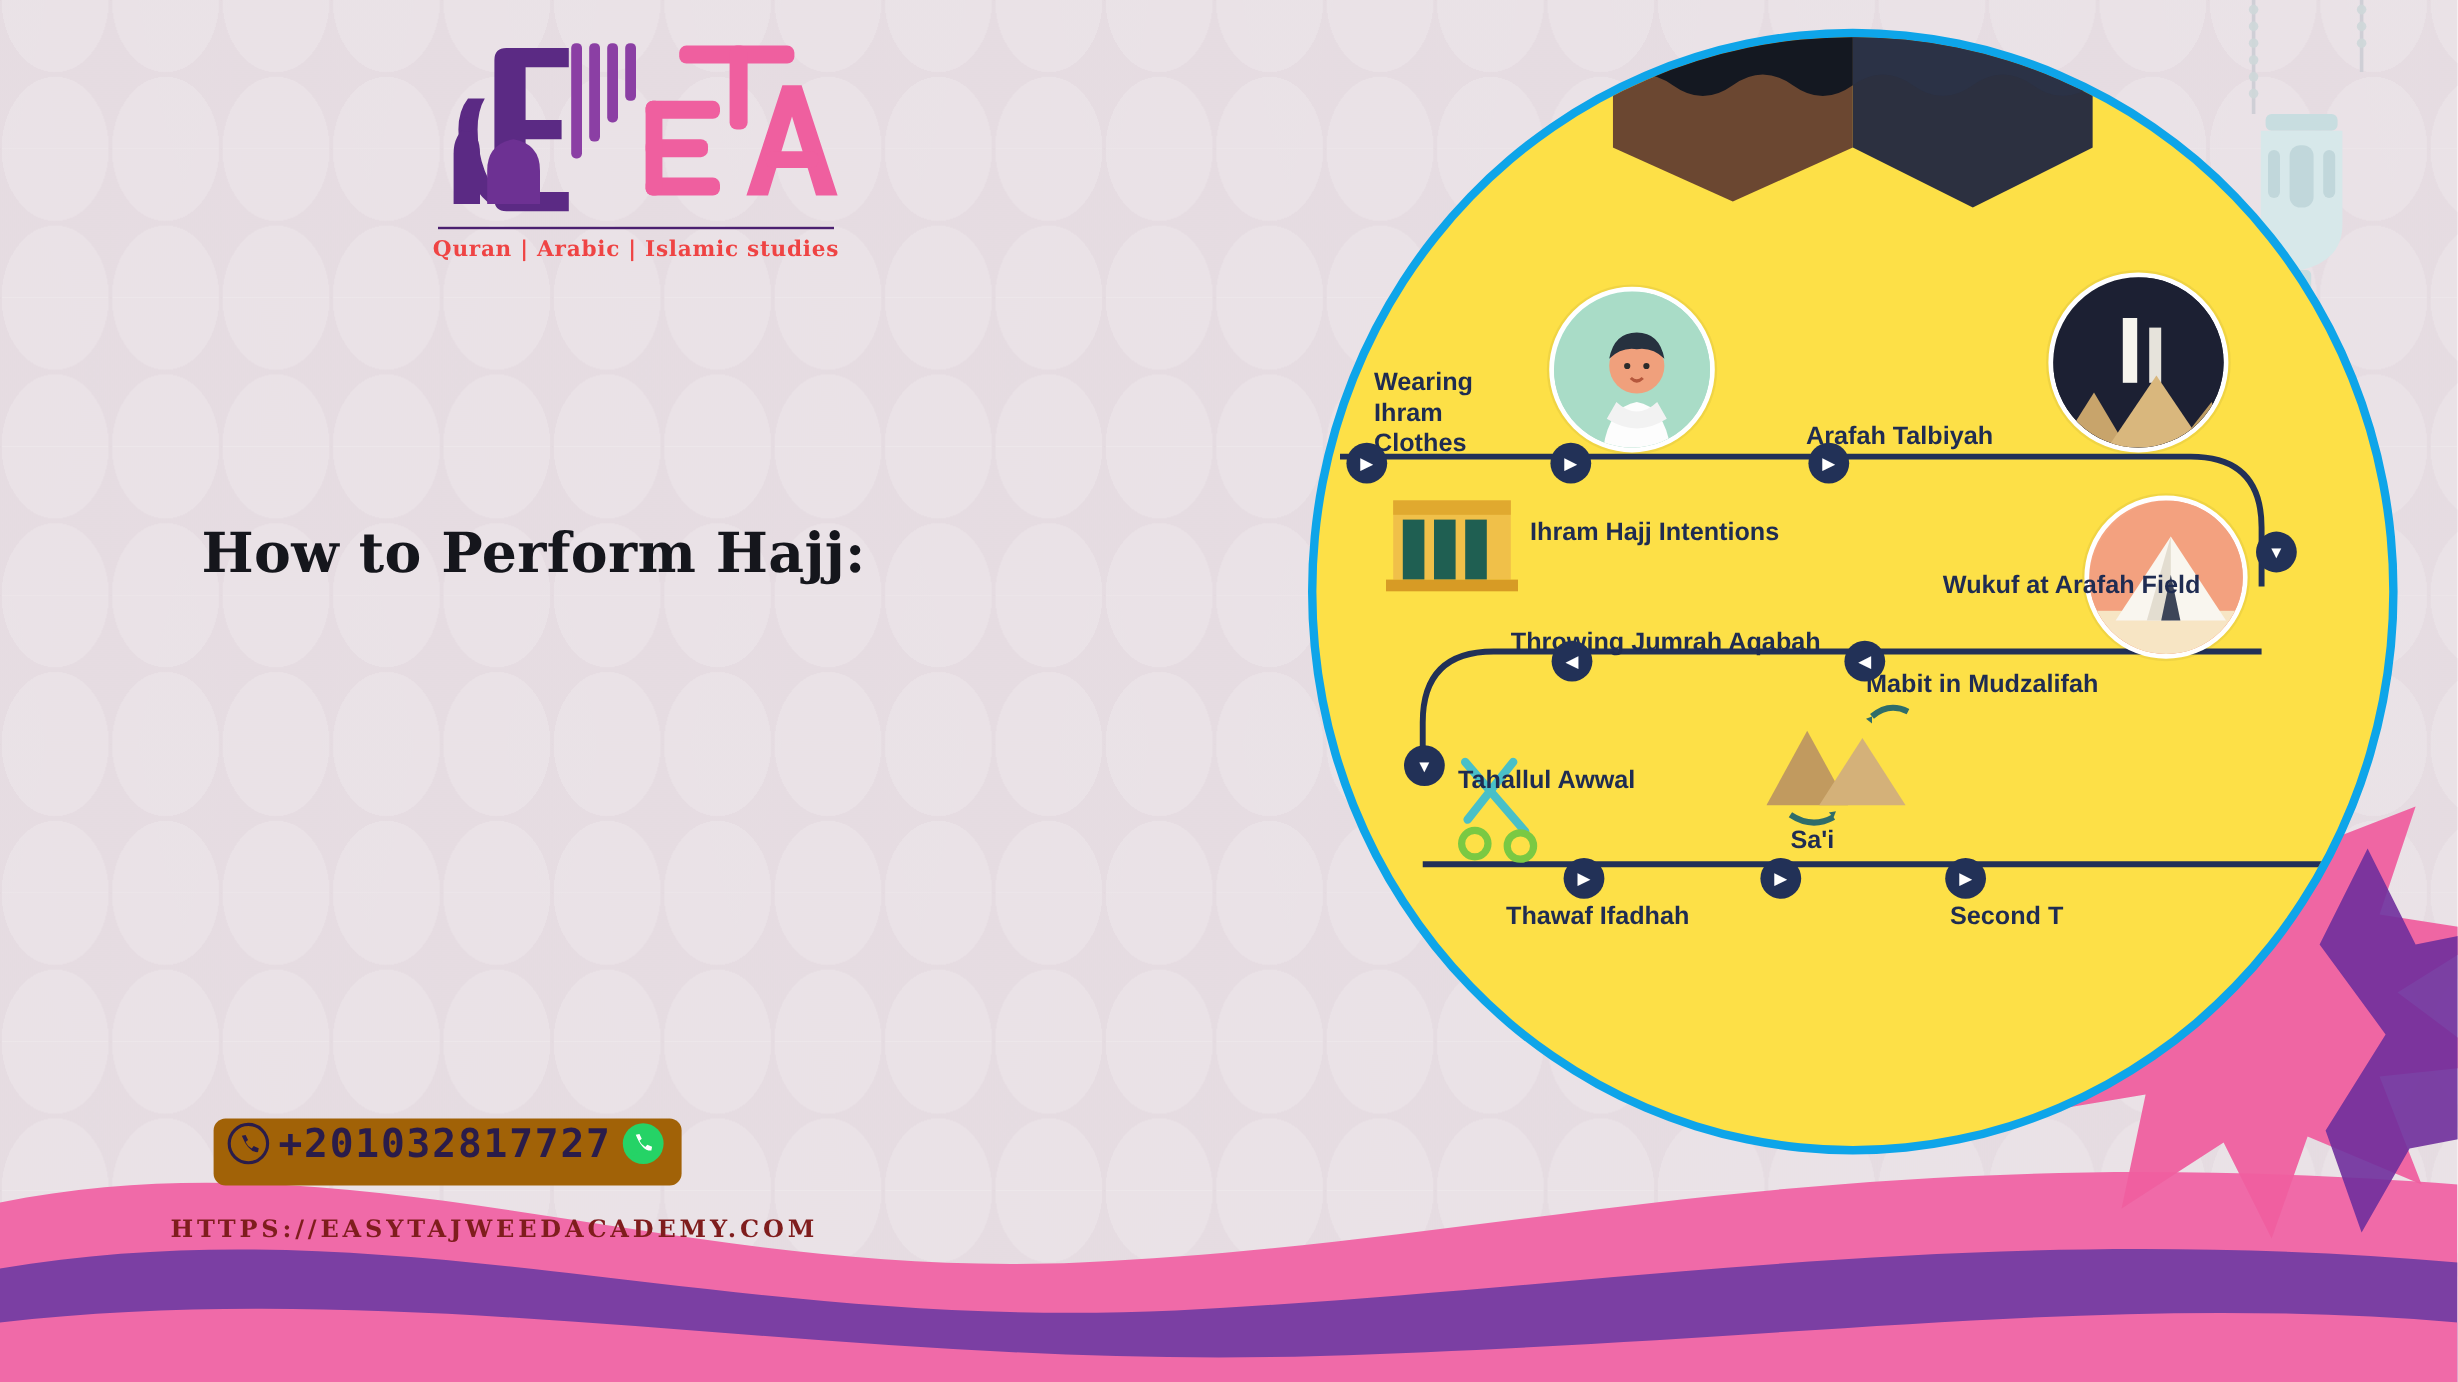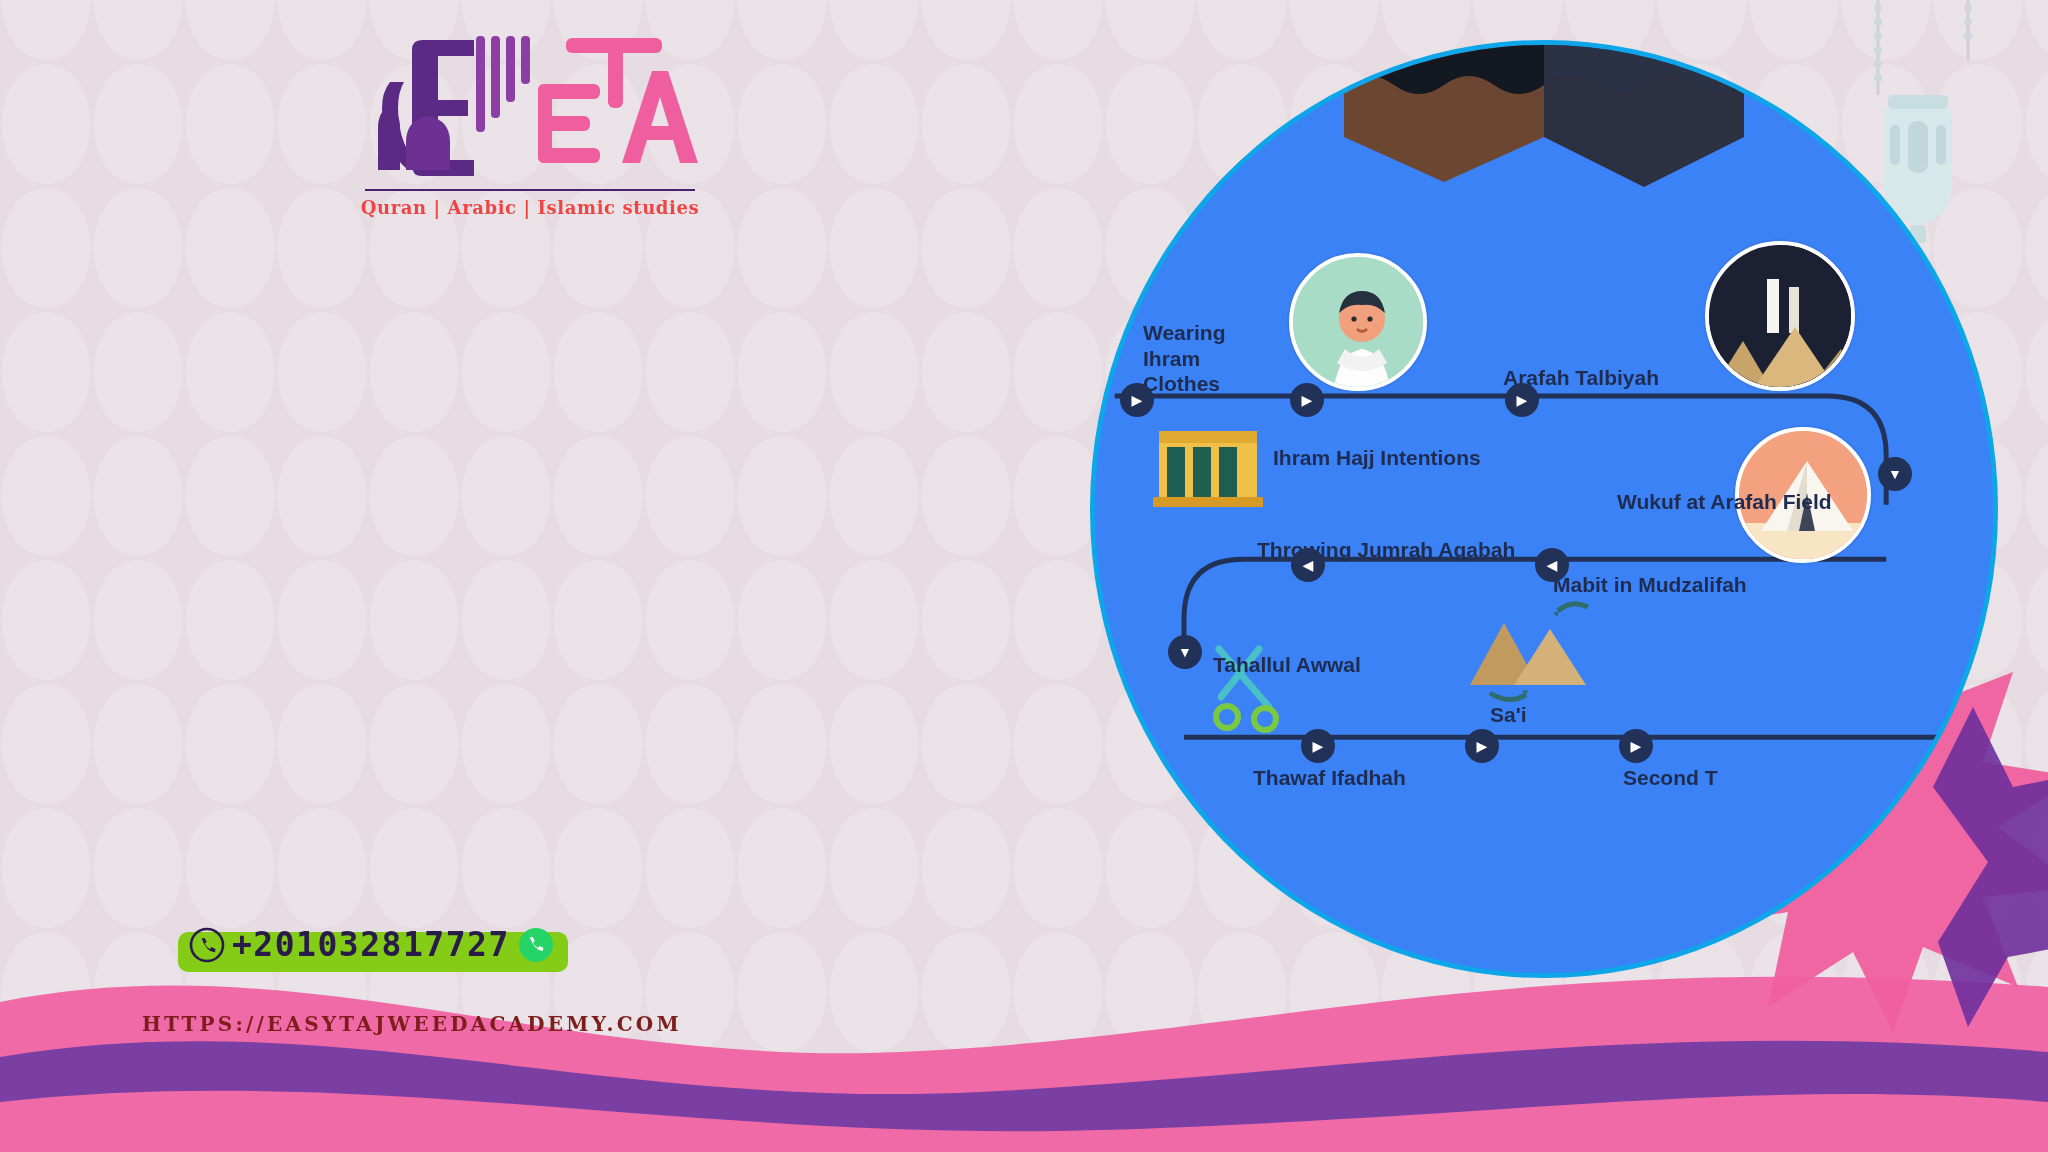--- a/index.html
+++ b/index.html
@@ -52,40 +52,40 @@
     position: absolute; left: 168px; top: 430px; width: 860px;
     font-family: "DejaVu Serif", serif;
     font-size: 46px; line-height: 1.38; color: #15161c;
     letter-spacing: .3px;
   }
   #headline .l2 { display: block; }
 
   
   #phone-pill {
     position: absolute; left: 178px; top: 932px;
-    height: 40px; background: #84cc16; border-radius: 10px;
+    height: 56px; background: #a16207; border-radius: 10px;
     display: flex; align-items: center; gap: 6px; padding: 0 12px 15px 10px;
   }
   #phone-number {
     font-family: "DejaVu Sans Mono", monospace;
     font-weight: bold; font-size: 33px; color: #2a1c4a; letter-spacing: 1.5px;
   }
   #site-url {
     position: absolute; left: 142px; top: 1012px;
     font-family: "DejaVu Serif", serif;
     font-size: 20px; letter-spacing: 3.2px; color: #7f1d1d; font-weight: bold;
   }
 
   
   #infographic {
-    position: absolute; left: 1090px; top: 40px;
+    position: absolute; left: 1090px; top: 24px;
     width: 908px; height: 938px;
     border-radius: 50%;
-    border: 5px solid #0ea5e9;
-    background: #3b82f6;
+    border: 7px solid #0ea5e9;
+    background: #fde047;
     overflow: hidden;
   }
   #kaaba-top {
     position: absolute; left: 50%; transform: translateX(-50%);
     top: -8px; width: 400px; height: 180px;
   }
   .node-label {
     position: absolute;
     font-family: "Liberation Sans", sans-serif;
     font-weight: bold; color: #1f2c52; font-size: 21px; line-height: 1.22;
@@ -182,20 +182,21 @@
     <g fill="#ef5f9f">
       <path d="M262,141 l30,-92 h16 l30,92 h-18 l-20,-66 l-20,66 Z"></path>
       <rect x="278" y="104" width="44" height="14" rx="6"></rect>
     </g>
   </svg>
   <div id="logo-rule"></div>
   <div id="logo-sub">Quran | Arabic | Islamic studies</div>
 </div>
 
 <h1 id="headline">
+  <span>How to Perform Hajj:</span>
 </h1>
 
 <div id="phone-pill">
   <svg width="38" height="38" viewBox="0 0 38 38">
     <circle cx="19" cy="19" r="16" fill="none" stroke="#2a1c4a" stroke-width="2.6"></circle>
     <path d="M13.5,12.5 l3.2,-0.6 l2,4.1 l-2,1.6 q1.6,3.6 5.1,5.4 l1.6,-2 l4.2,1.9 l-0.6,3.2 q-7.8,0.7 -13.5,-13.6 Z" fill="#2a1c4a"></path>
   </svg>
   <span id="phone-number">+201032817727</span>
   <svg width="40" height="40" viewBox="0 0 40 40">
     <circle cx="20" cy="20" r="17" fill="#25d366"></circle>

